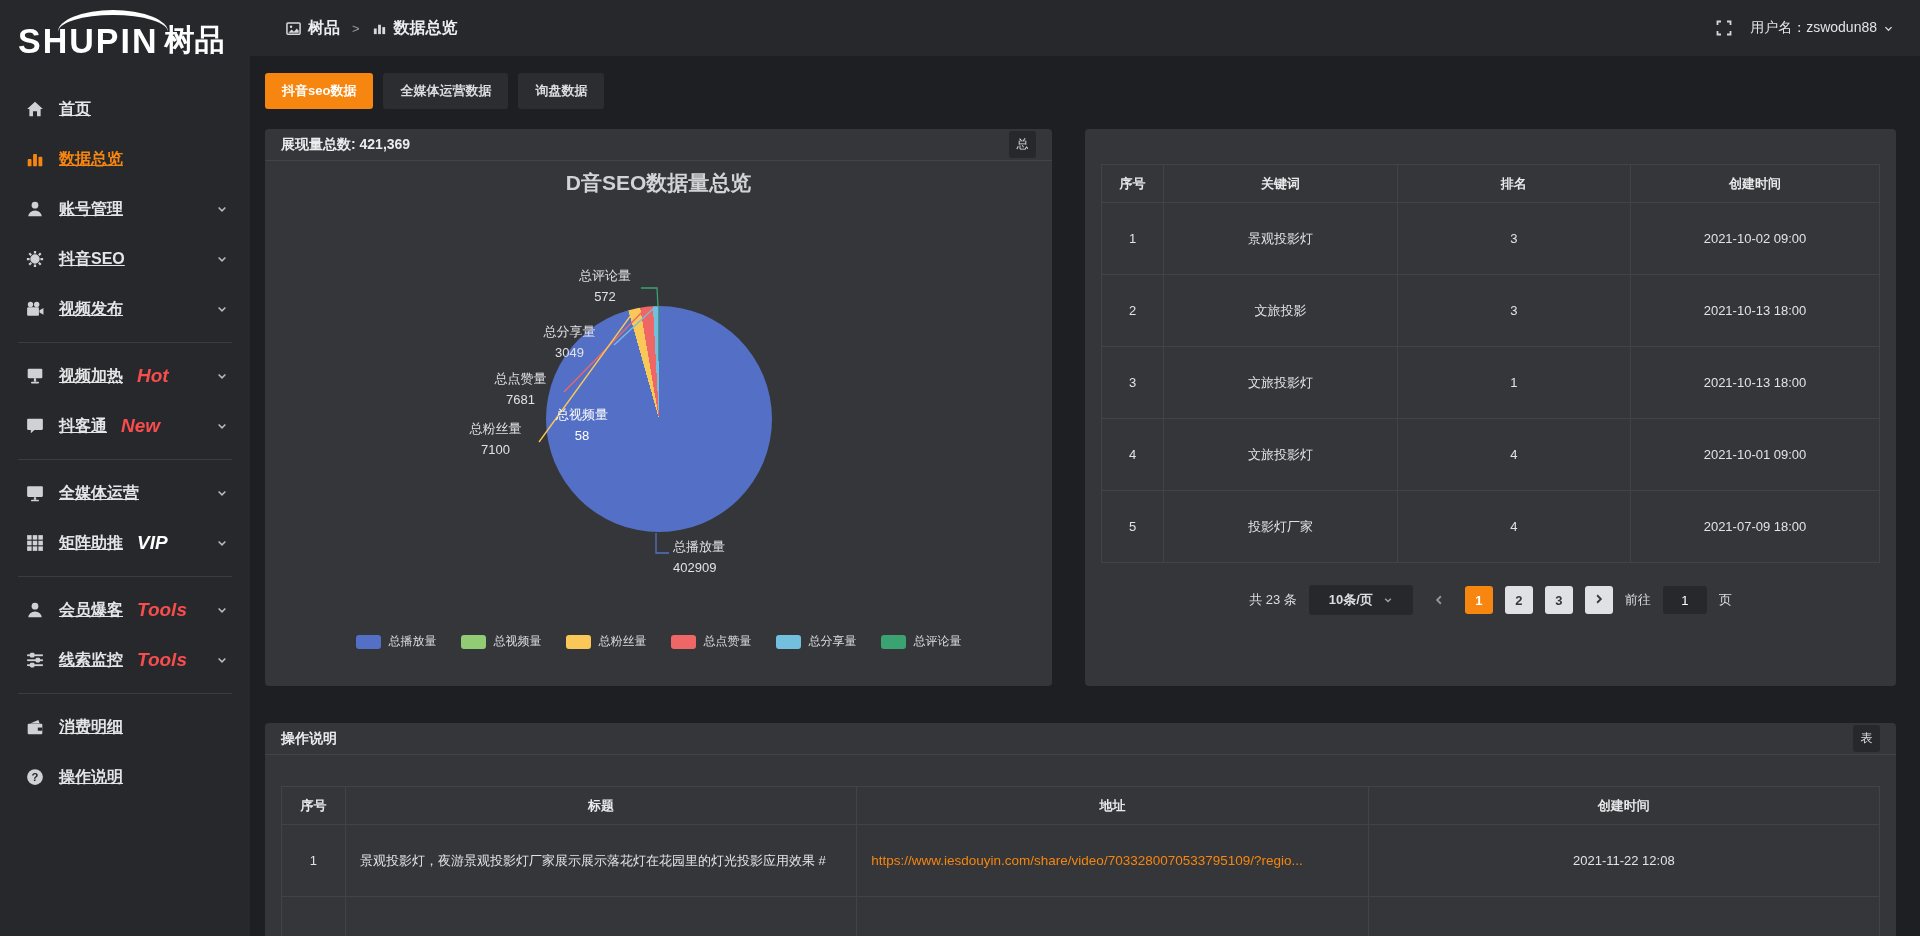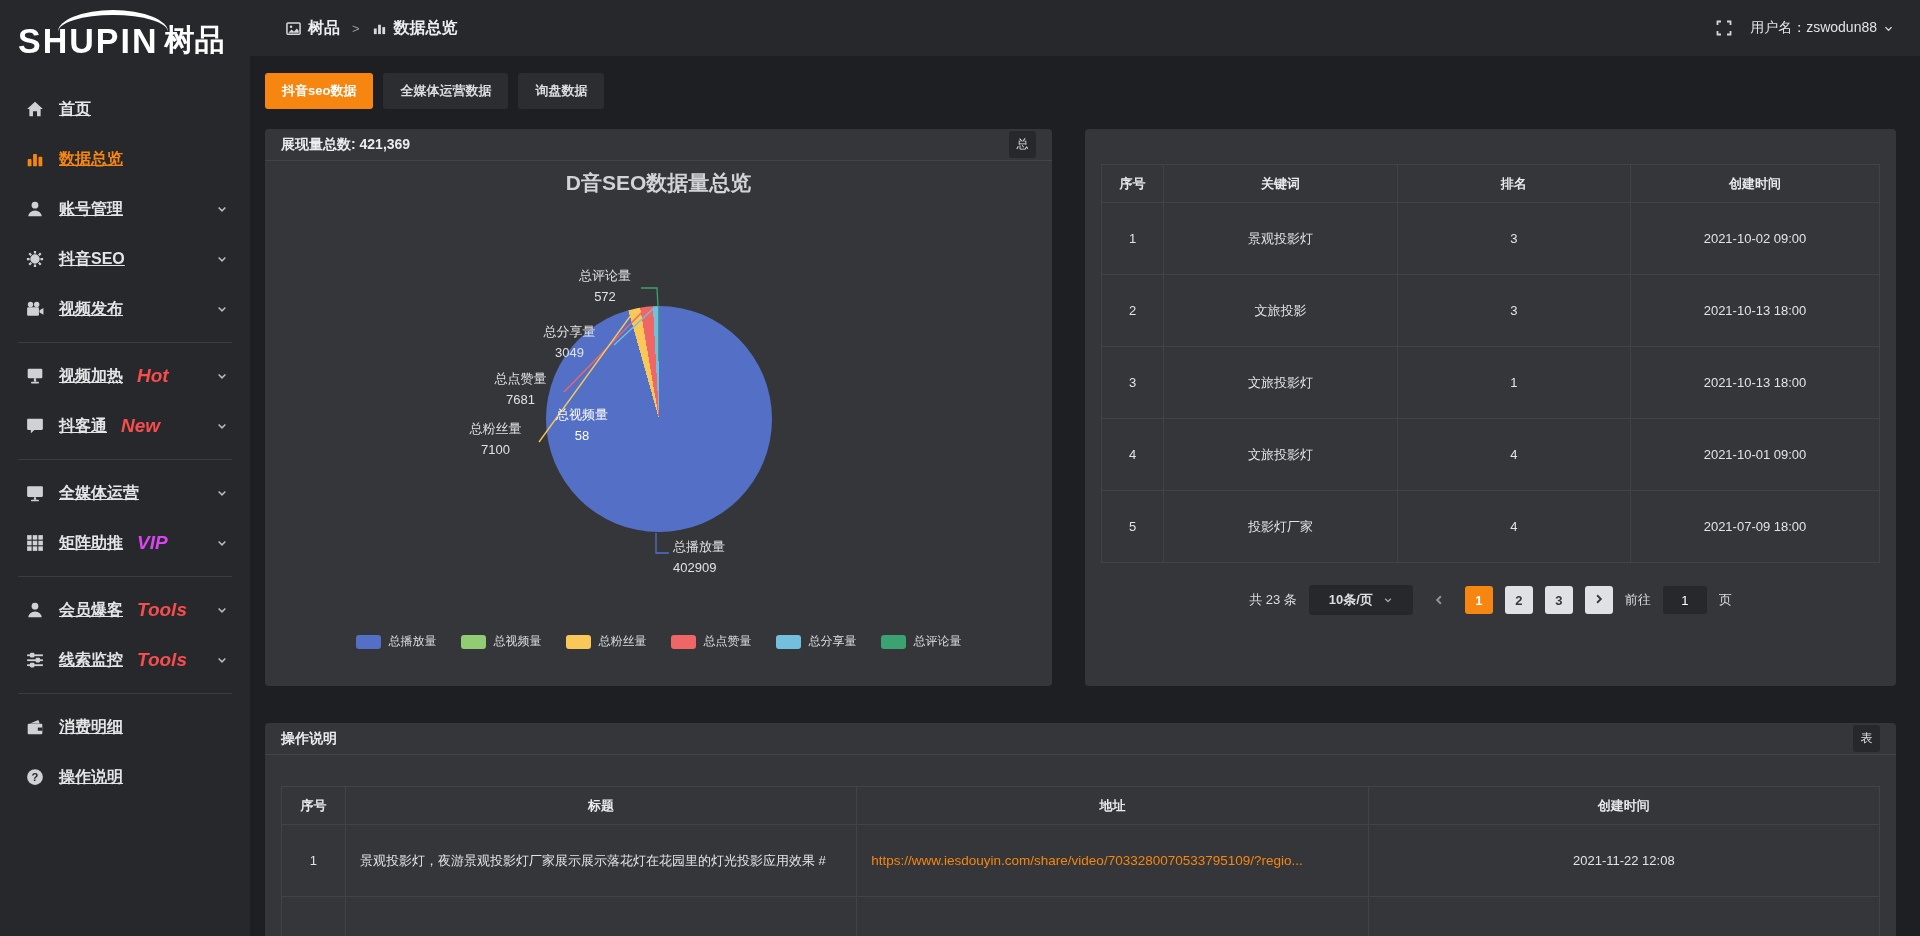--- a/index.html
+++ b/index.html
@@ -222,21 +222,21 @@
               <rect x="11" y="1" width="4" height="4"></rect>
               <rect x="1" y="6" width="4" height="4"></rect>
               <rect x="6" y="6" width="4" height="4"></rect>
               <rect x="11" y="6" width="4" height="4"></rect>
               <rect x="1" y="11" width="4" height="4"></rect>
               <rect x="6" y="11" width="4" height="4"></rect>
               <rect x="11" y="11" width="4" height="4"></rect>
             </svg>
           </span>
         <span class="lbl">矩阵助推</span>
-        <span class="badge" style="color:#d946ef">VIP</span>
+        <span class="badge" style="color:#ffffff">VIP</span>
         <span class="chev">
             <svg width="12" height="12" viewBox="0 0 16 16" fill="none" stroke="#b9bbbe" stroke-width="2">
               <path d="M3.5 6l4.5 4.5L12.5 6"></path>
             </svg>
           </span>
       </div>
 
       <div class="mdiv"></div>
 
       <div class="mi">

